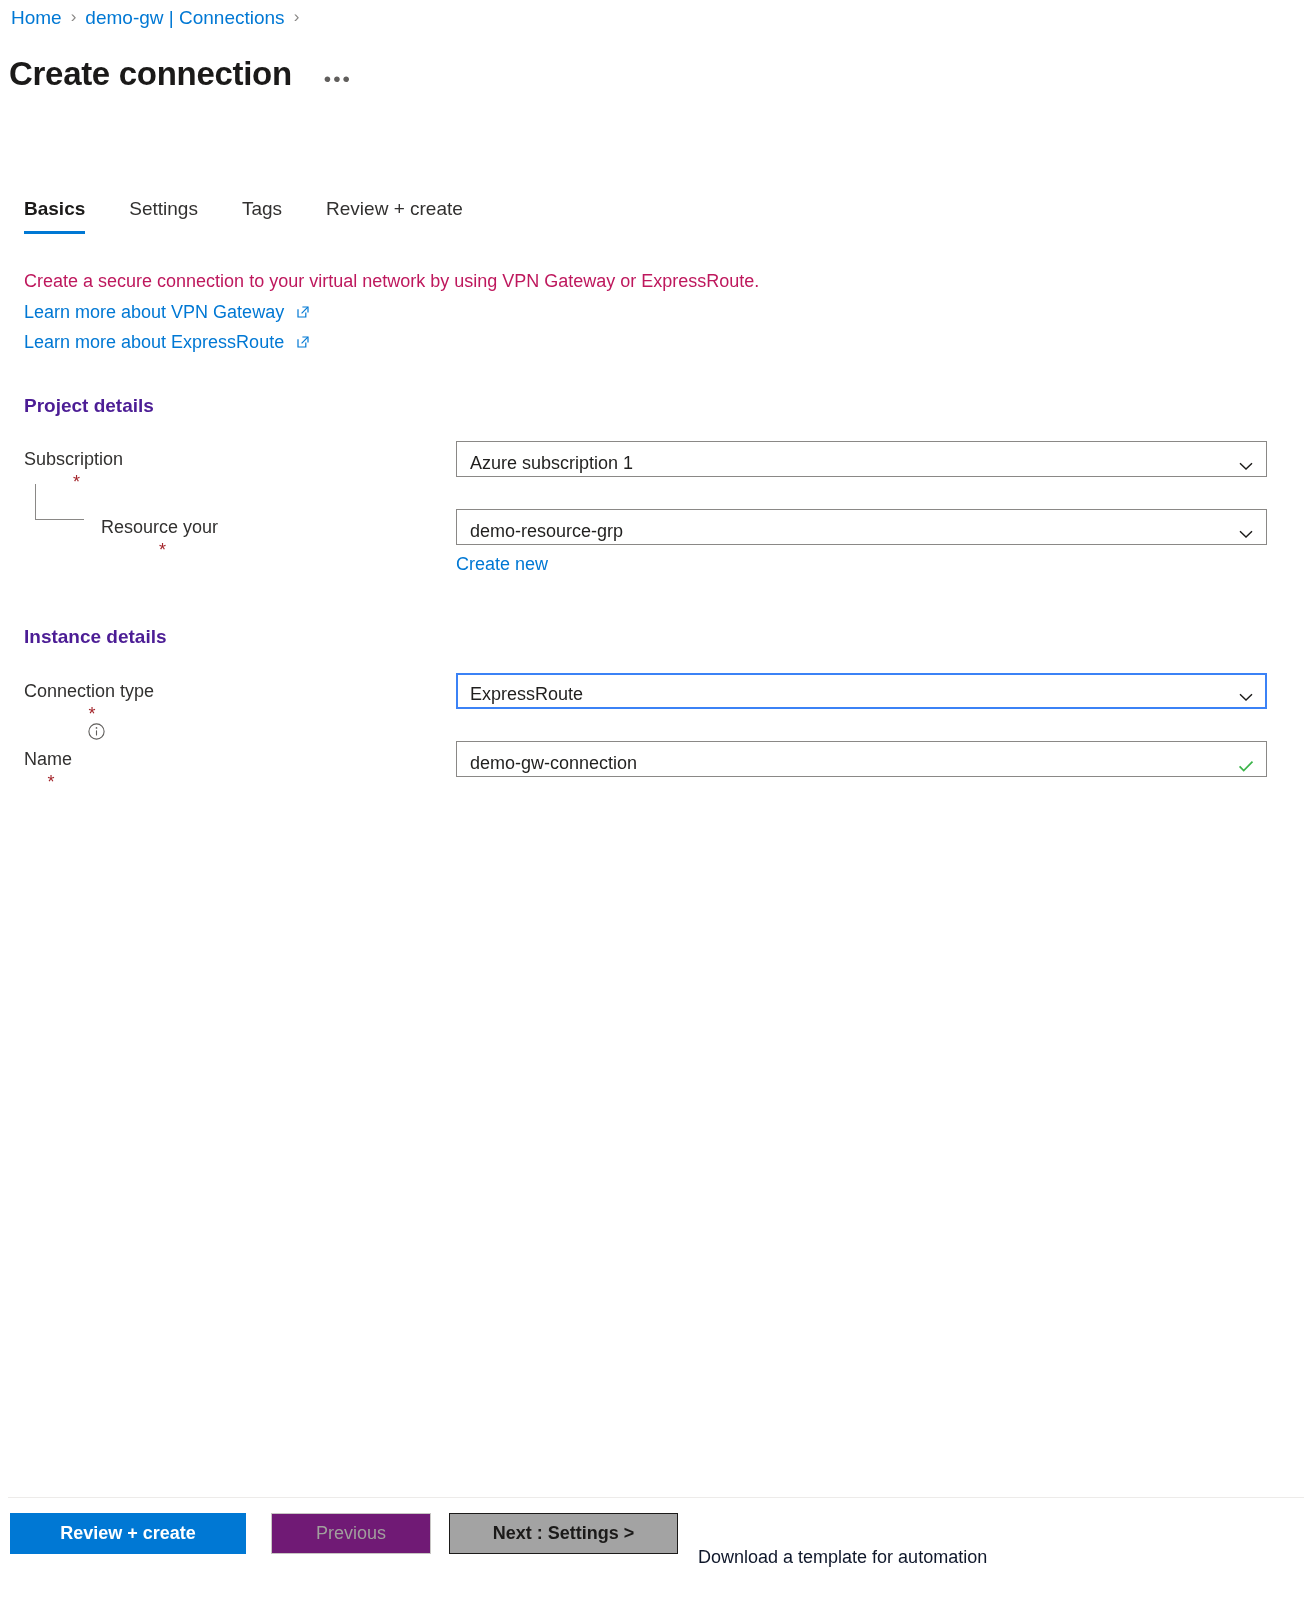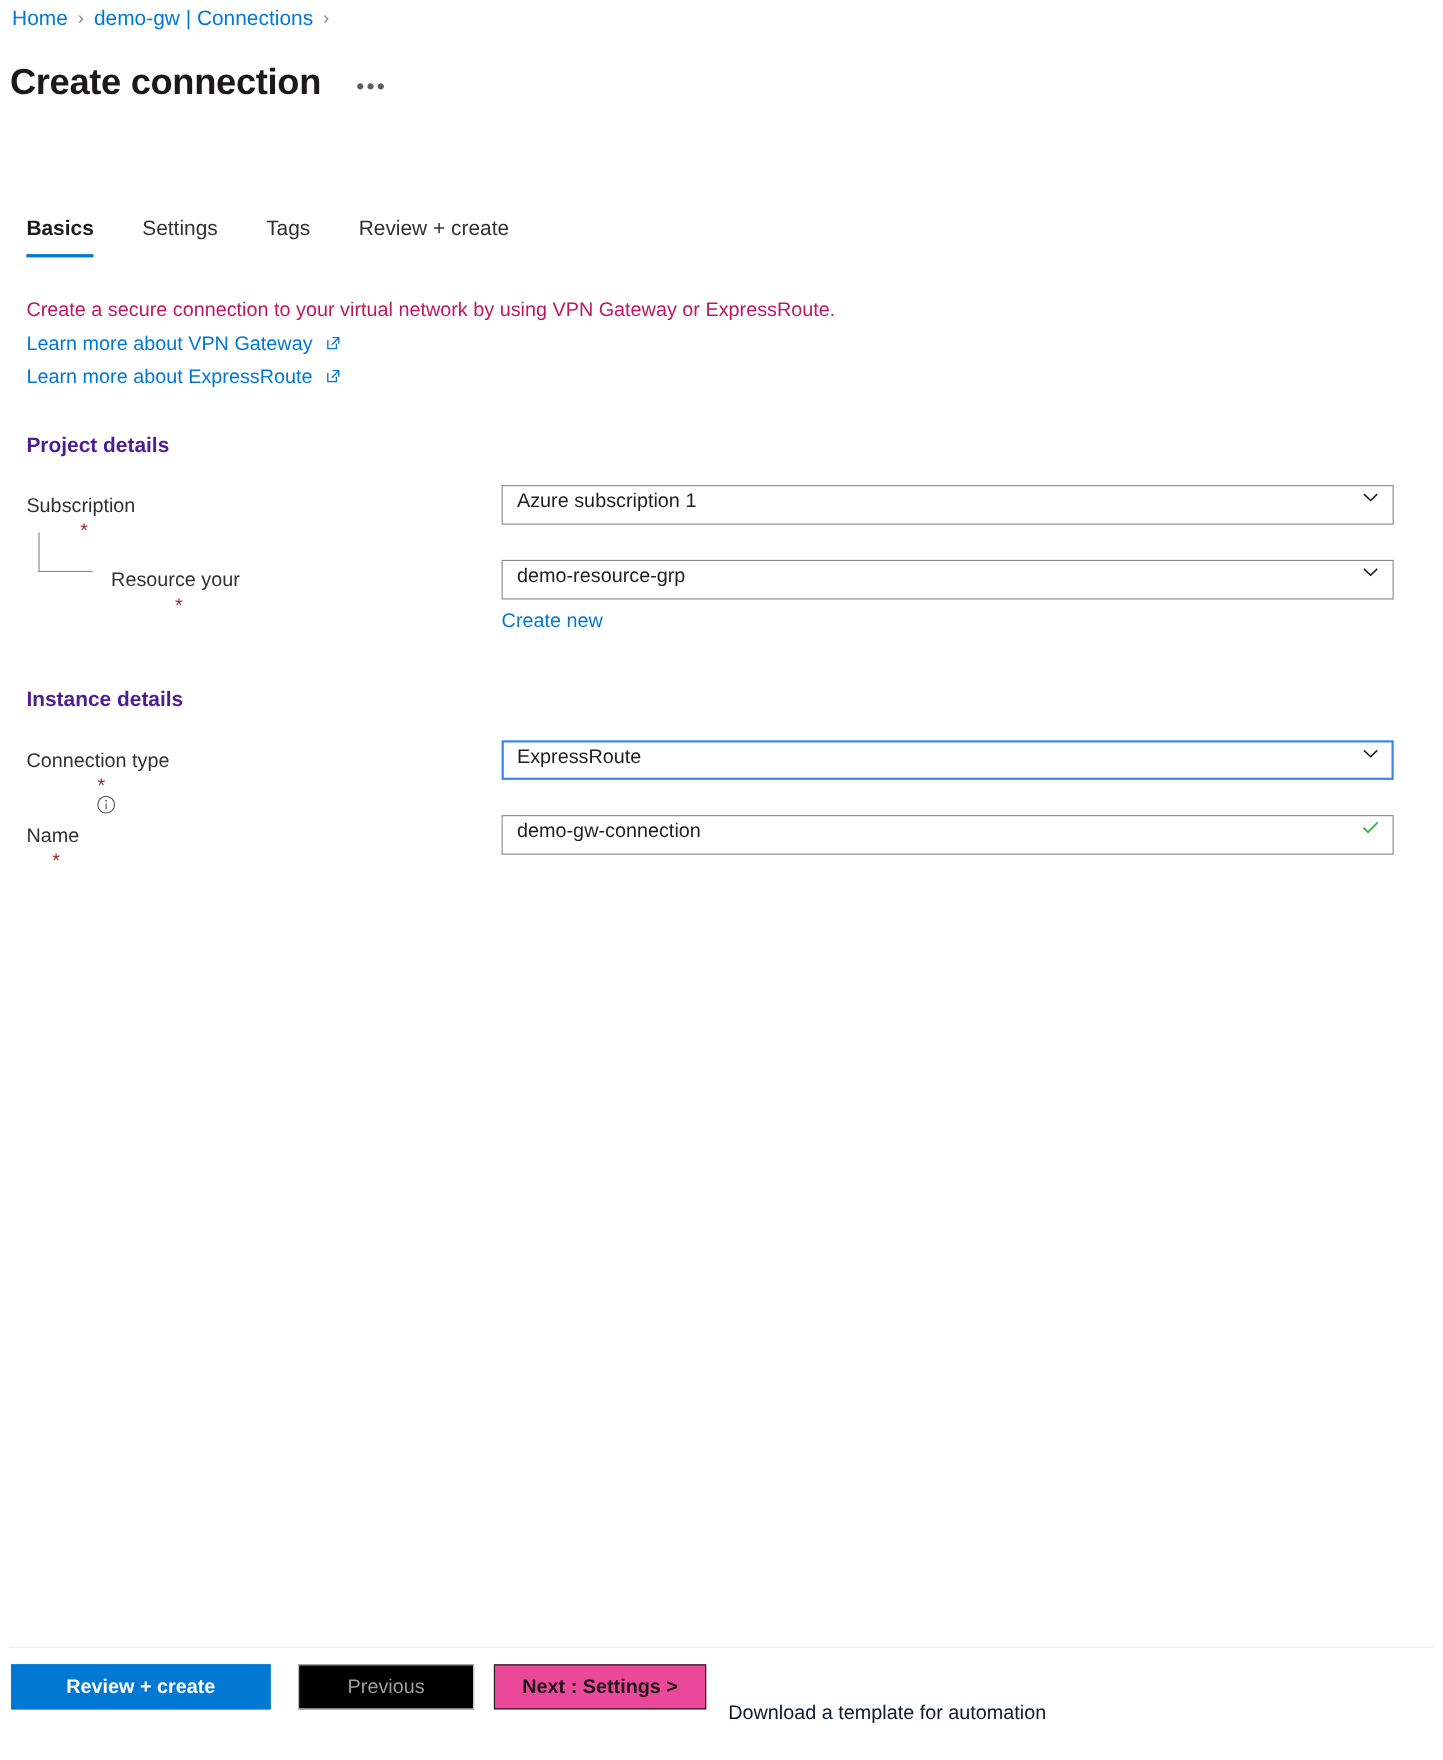--- a/index.html
+++ b/index.html
@@ -179,21 +179,21 @@
 
   
   .control {
     position: absolute;
     left: 456px;
     width: 811px;
     height: 36px;
     background: #ffffff;
     border: 1px solid #8a8886;
     display: flex;
-    align-items: flex-start;
+    align-items: flex-end;
     padding: 0 10px 0 13px;
     font-size: 18px;
     color: #201f1e;
     cursor: pointer;
   }
   .control.focused {
     border: 2px solid #3b82f6;
     padding: 0 9px 0 12px;
   }
   .control .value {
@@ -251,30 +251,30 @@
   }
   .btn-primary {
     width: 236px;
     background: #0078d4;
     color: #ffffff;
     border-color: #0078d4;
   }
   .btn-disabled {
     width: 160px;
     margin-left: 25px;
-    background: #000000;
+    background: #701a75;
     color: #a19f9d;
     border: 1px solid #c8c6c4;
     cursor: default;
     font-weight: 400;
   }
   .btn-secondary {
-    width: 193px;
+    width: 229px;
     margin-left: 18px;
-    background: #ec4899;
+    background: #a3a3a3;
     color: #1b1a19;
     border: 1px solid #1b1a19;
   }
   .footer-link {
     margin-left: 20px;
     align-self: center;
     margin-top: 1px;
     font-size: 18px;
     line-height: 41px;
     color: #0f172a;

